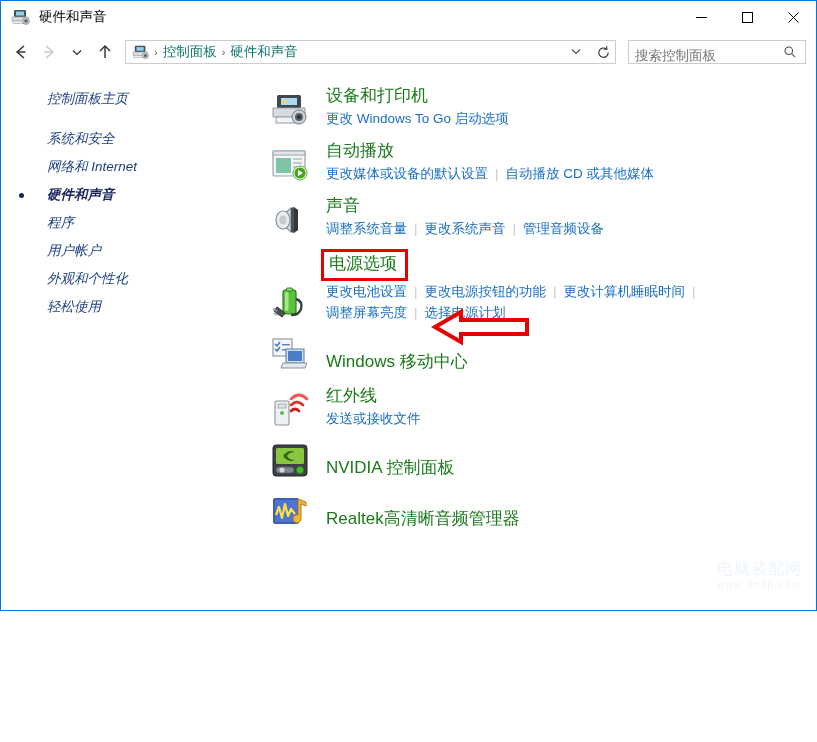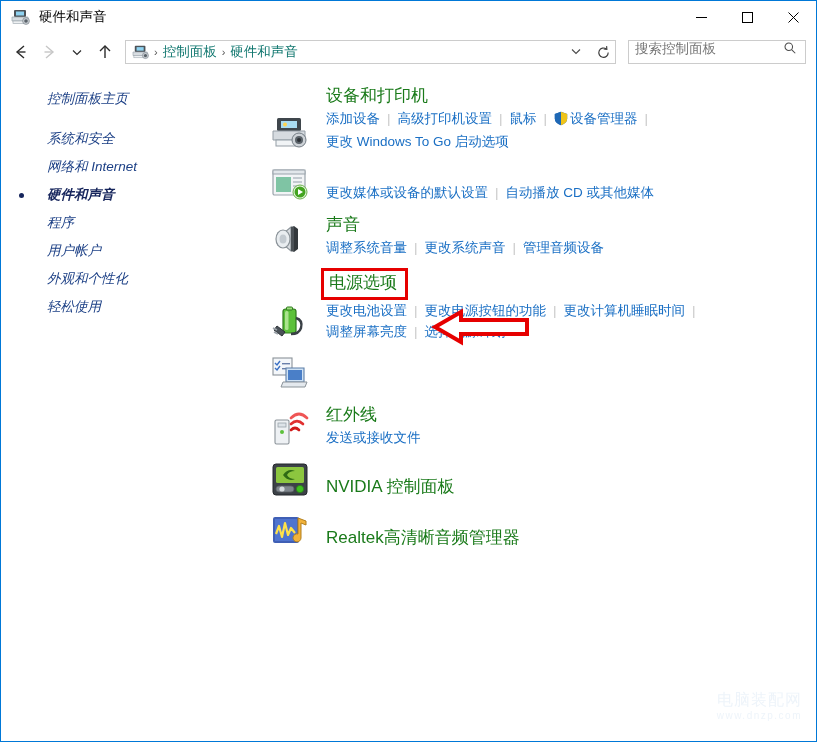--- a/index.html
+++ b/index.html
@@ -3,21 +3,21 @@
 <meta charset="utf-8">
 <style>
   * { box-sizing: border-box; }
   html, body {
     margin: 0; padding: 0;
     background: #ffffff;
     font-family: "Liberation Sans", "DejaVu Sans", sans-serif;
   }
   #window {
     position: relative;
-    width: 817px; height: 742px;
+    width: 817px; height: 611px;
     background: #ffffff;
     border: 1px solid #0078d7;
     overflow: hidden;
   }
 
   
   #titlebar {
     position: relative;
     height: 32px;
     display: flex;
@@ -87,21 +87,21 @@
     border-left: none;
     margin-left: -5px;
     background: #fff;
     flex: 0 0 auto;
   }
   #searchbox {
     width: 178px; height: 24px;
     margin-left: 12px;
     border: 1px solid #cccccc;
     background: #ffffff;
-    display: flex; align-items: flex-start;
+    display: flex; align-items: flex-end;
     flex: 0 0 auto;
   }
   #search-input {
     border: none; outline: none;
     flex: 1 1 auto;
     font-size: 13.5px;
     color: #6d6d6d;
     padding: 0 6px;
     background: transparent;
     font-family: inherit;
@@ -331,44 +331,40 @@
                <circle cx="14" cy="10.5" r="2" fill="#ffd34d"></circle>
                <path d="M2 17 L34 17 L34 26 L2 26 Z" fill="#d6dbe0" stroke="#949da5" stroke-width="1"></path>
                <rect x="5" y="26" width="21" height="6" fill="#f1f4f6" stroke="#949da5" stroke-width="1"></rect>
                <circle cx="28" cy="26" r="7" fill="#cdd2d7" stroke="#737c84" stroke-width="1"></circle>
                <circle cx="28" cy="26" r="4" fill="#5b636a"></circle>
                <circle cx="28" cy="26" r="2" fill="#2c3136"></circle>
             </svg>
           </div>
           <div class="cat-main">
             <div><span class="cat-title">设备和打印机</span></div>
-            <div class="links"><span class="link">添加设备</span><span class="sep">|</span><span class="link">高级打印机设置</span><span class="sep">|</span><span class="link">鼠标</span><span class="sep">|</span><span class="shield-inline"><svg width="14" height="15" viewBox="0 0 14 15">
-                  <path d="M7 0.7 L13.2 3 L13.2 7.5 Q13.2 12 7 14.3 Q0.8 12 0.8 7.5 L0.8 3 Z" fill="#1f68b5"></path>
-                 <path d="M7 0.7 L13.2 3 L13.2 7.5 Q13.2 12 7 14.3 Z" fill="#f0c419"></path>
-                 <path d="M7 0.7 L7 14.3 Q0.8 12 0.8 7.5 L0.8 3 Z" fill="#1f68b5"></path>
-                </svg></span><span class="link">设备管理器</span><span class="sep">|</span></div>
             <div class="links"><span class="link">更改 Windows To Go 启动选项</span></div>
           </div>
         </div>
         <div class="cat">
           <div class="cat-icon">
             <svg width="38" height="38" viewBox="0 0 38 38">
               <rect x="2" y="5" width="32" height="25" rx="1.5" fill="#f2f4f6" stroke="#9aa3ab" stroke-width="1.2"></rect>
                <rect x="2" y="5" width="32" height="4" fill="#e2e7eb" stroke="#9aa3ab" stroke-width="1"></rect>
                <rect x="5" y="12" width="15" height="15" fill="#7fc4a4"></rect>
                <rect x="22" y="12" width="9" height="2" fill="#c3cad0"></rect>
                <rect x="22" y="16" width="9" height="2" fill="#c3cad0"></rect>
                <rect x="22" y="20" width="9" height="2" fill="#c3cad0"></rect>
                <rect x="22" y="24" width="9" height="2" fill="#c3cad0"></rect>
                <circle cx="29" cy="27" r="7" fill="#e9f6e4" stroke="#6bb14a" stroke-width="1"></circle>
                <circle cx="29" cy="27" r="5.5" fill="#43a41f"></circle>
                <path d="M27 24 L32 27 L27 30 Z" fill="#ffffff"></path>
             </svg>
           </div>
           <div class="cat-main">
+            <div><span class="cat-title">自动播放</span></div>
             <div class="links"><span class="link">更改媒体或设备的默认设置</span><span class="sep">|</span><span class="link">自动播放 CD 或其他媒体</span></div>
           </div>
         </div>
         <div class="cat">
           <div class="cat-icon">
             <svg width="38" height="38" viewBox="0 0 38 38">
               <path d="M20 7 L20 31 L13 25 L7 25 L7 13 L13 13 Z" fill="#d8dce0" stroke="#8b9399" stroke-width="1.2"></path>
                <ellipse cx="12" cy="19" rx="7" ry="9" fill="#e9edf0" stroke="#8b9399" stroke-width="1.2"></ellipse>
                <ellipse cx="12" cy="19" rx="3.5" ry="4.5" fill="#c3cad0"></ellipse>
                <path d="M20 7 L23 6 L23 32 L20 31 Z" fill="#4c5257"></path>
@@ -404,20 +400,21 @@
                <path d="M4 8 L6 10 L9 6" fill="none" stroke="#3a6fc4" stroke-width="1.4"></path>
                <path d="M4 13 L6 15 L9 11" fill="none" stroke="#3a6fc4" stroke-width="1.4"></path>
                <rect x="11" y="8" width="8" height="1.4" fill="#6a7faa"></rect>
                <rect x="11" y="13" width="8" height="1.4" fill="#6a7faa"></rect>
                <path d="M15 13 L33 13 L33 27 L15 27 Z" fill="#cfe2f5" stroke="#5d7fa8" stroke-width="1.1"></path>
                <path d="M17 15 L31 15 L31 25 L17 25 Z" fill="#4a7fc8"></path>
                <path d="M12 27 L36 27 L34 32 L10 32 Z" fill="#e4e9ee" stroke="#8b9399" stroke-width="1"></path>
             </svg>
           </div>
           <div class="cat-main">
+            <div><span class="cat-title">Windows 移动中心</span></div>
           </div>
         </div>
         <div class="cat">
           <div class="cat-icon">
             <svg width="38" height="38" viewBox="0 0 38 38">
               <rect x="4" y="10" width="14" height="24" rx="1.5" fill="#eef1f4" stroke="#8b9399" stroke-width="1.1"></rect>
                <rect x="7" y="13" width="8" height="4" fill="#dde3e8" stroke="#9aa3ab" stroke-width="0.8"></rect>
                <circle cx="11" cy="22" r="2" fill="#5cc13a"></circle>
                <path d="M20 20 Q24 16 28 20" fill="none" stroke="#d01b1b" stroke-width="2.6" stroke-linecap="round"></path>
                <path d="M20 14 Q26 8 32 14" fill="none" stroke="#e03030" stroke-width="2.6" stroke-linecap="round"></path>

